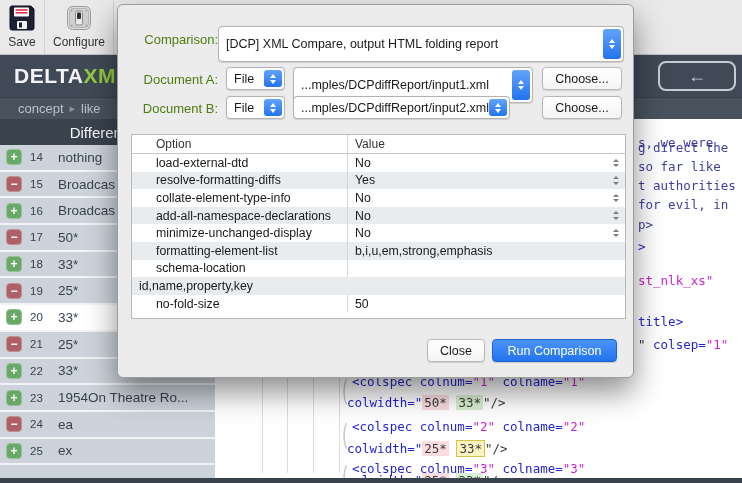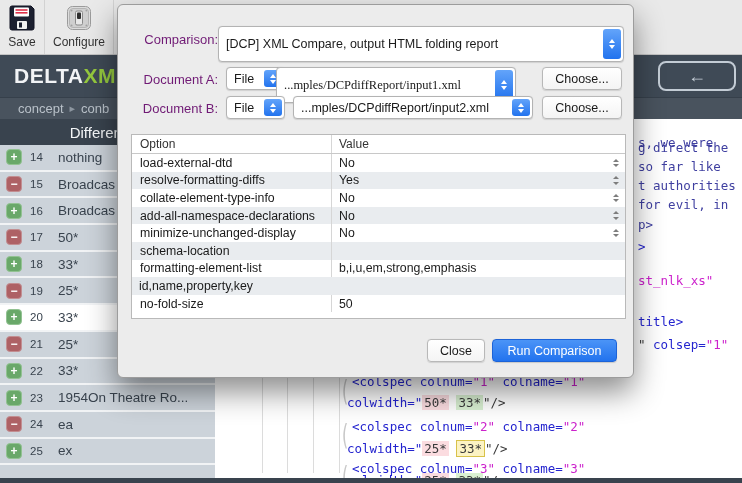--- a/index.html
+++ b/index.html
@@ -39,34 +39,34 @@
   .badge { width:16px; height:16px; border-radius:4px; margin-left:6px; display:flex; align-items:center; justify-content:center; color:#fff; font-size:12px; font-weight:bold; line-height:1; }
   .badge.add { background:#69a869; border:1px solid #92c292; }
   .badge.remove { background:#ae6165; border:1px solid #c28e91; }
   .diff-num { width:24px; margin-left:8px; font-size:11.5px; color:#39434e; }
   .diff-label { margin-left:4px; font-size:13.5px; color:#39434e; white-space:nowrap; overflow:hidden; }
 
   .bottombar { position:absolute; left:0; top:478px; width:742px; height:5px; background:#39434e; }
 
   
   .dialog { position:absolute; left:117px; top:4px; width:517px; height:374px; background:#ececec; border:1px solid #9c9c9c; border-radius:6px; box-shadow:0 14px 30px rgba(0,0,0,.45); font-size:13px; color:#1a1a1a; }
-  .fld-label { position:absolute; width:96px; text-align:right; color:#701a75; }
+  .fld-label { position:absolute; width:96px; text-align:right; color:#4d7c0f; }
   .select { position:absolute; background:#fff; border:1px solid #b3b3b3; border-radius:4px; display:flex; align-items:center; padding-left:7px; font-size:12.5px; color:#1a1a1a; box-shadow:0 .5px 1px rgba(0,0,0,.12); }
   .select .stxt { flex:1; white-space:nowrap; overflow:hidden; }
   .stepper { position:absolute; right:2px; top:2px; bottom:2px; width:18px; border-radius:3px; background:linear-gradient(#63a4fa,#2273ee); display:flex; flex-direction:column; align-items:center; justify-content:center; }
   .chev { width:0; height:0; border-left:3.5px solid transparent; border-right:3.5px solid transparent; }
   .chev.up { border-bottom:4px solid #fff; margin-bottom:2px; }
   .chev.dn { border-top:4px solid #fff; }
   .push-btn { position:absolute; background:linear-gradient(#ffffff,#f4f4f4); border:1px solid #b8b8b8; border-radius:4px; display:flex; align-items:center; justify-content:center; font-size:12.5px; color:#1a1a1a; box-shadow:0 .5px 1px rgba(0,0,0,.12); }
 
   .opt-table { position:absolute; left:13px; top:129px; width:495px; height:185px; background:#fff; border:1px solid #b9b9b9; overflow:hidden; }
   .opt-head { display:flex; height:19px; border-bottom:1px solid #c8c8c8; font-size:12px; color:#333; align-items:center; }
   .opt-row { display:flex; height:17.6px; align-items:center; font-size:12.3px; color:#1a1a1a; position:relative; }
   .opt-row:nth-child(even) { background:#e9ecef; }
-  .col-opt { width:200px; padding-left:8px; border-right:1px solid #d6d6d6; height:100%; display:flex; align-items:center; white-space:nowrap; }
+  .col-opt { width:200px; padding-left:8px; border-right:1px solid #d6d6d6; height:100%; display:flex; align-items:center; white-space:nowrap;margin-left:16px; }
   .col-val { flex:1; padding-left:7px; white-space:nowrap; }
   .gray-stepper { position:absolute; right:6px; top:0; bottom:0; display:flex; flex-direction:column; align-items:center; justify-content:center; }
   .gchev { width:0; height:0; border-left:3px solid transparent; border-right:3px solid transparent; }
   .gchev.up { border-bottom:3.5px solid #7d7d7d; margin-bottom:2.5px; }
   .gchev.dn { border-top:3.5px solid #7d7d7d; }
 
   .btn-close { left:309px; top:334px; width:58px; height:23px; }
   .btn-run { position:absolute; left:374px; top:334px; width:125px; height:23px; background:linear-gradient(#4b94f7,#2273ee); border:1px solid #1c63d8; border-radius:4px; color:#fff; font-size:12.5px; display:flex; align-items:center; justify-content:center; box-shadow:0 .5px 1px rgba(0,0,0,.15); }
 </style>
 </head>
@@ -134,21 +134,21 @@
       <span class="d">DELTA</span><span class="x">XML</span>
     </div>
     <div class="back-btn">
       <span>←</span>
     </div>
   </div>
 
   <div class="breadcrumb">
     <span>concept</span>
     <span class="sep">▸</span>
-    <span>conb</span>
+    <span>like</span>
   </div>
 
   <div class="sidebar">
     <div class="sidebar-header">
       <span>Differences</span>
     </div>
     <div id="diff-list">
   <div class="diff-row">
     <span class="badge add">+</span>
     <span class="diff-num">14</span>
@@ -236,40 +236,40 @@
     </div>
 
     <div class="fld-label" style="left:4px; top:67px;">Document A:</div>
     <div class="select" style="left:108px; top:62px; width:59px; height:23px;">
       <span class="stxt">File</span>
       <span class="stepper">
           <span class="chev up"></span>
           <span class="chev dn"></span>
         </span>
     </div>
-    <div class="select" style="left:158px; top:62px; width:240px; height:36px;font-family:Liberation Serif, serif;">
+    <div class="select" style="left:175px; top:62px; width:240px; height:36px;">
       <span class="stxt">...mples/DCPdiffReport/input1.xml</span>
       <span class="stepper">
           <span class="chev up"></span>
           <span class="chev dn"></span>
         </span>
     </div>
     <div class="push-btn" style="left:424px; top:62px; width:80px; height:23px;">
       <span>Choose...</span>
     </div>
 
     <div class="fld-label" style="left:4px; top:96px;">Document B:</div>
     <div class="select" style="left:108px; top:91px; width:59px; height:23px;">
       <span class="stxt">File</span>
       <span class="stepper">
           <span class="chev up"></span>
           <span class="chev dn"></span>
         </span>
     </div>
-    <div class="select" style="left:175px; top:91px; width:240px; height:23px;">
+    <div class="select" style="left:175px; top:91px; width:217px; height:23px;">
       <span class="stxt">...mples/DCPdiffReport/input2.xml</span>
       <span class="stepper">
           <span class="chev up"></span>
           <span class="chev dn"></span>
         </span>
     </div>
     <div class="push-btn" style="left:424px; top:91px; width:80px; height:23px;">
       <span>Choose...</span>
     </div>
 
@@ -318,32 +318,32 @@
   <div class="opt-row">
     <div class="col-opt">minimize-unchanged-display</div>
     <div class="col-val">No</div>
     <span class="gray-stepper">
               <span class="gchev up"></span>
               <span class="gchev dn"></span>
             </span>
   </div>
 
   <div class="opt-row">
+    <div class="col-opt">formatting-element-list</div>
+    <div class="col-val">b,i,u,em,strong,emphasis</div>
+
+  </div>
+
+  <div class="opt-row">
     <div class="col-opt">schema-location</div>
     <div class="col-val"></div>
 
   </div>
 
   <div class="opt-row">
-    <div class="col-opt">formatting-element-list</div>
-    <div class="col-val">b,i,u,em,strong,emphasis</div>
-
-  </div>
-
-  <div class="opt-row">
     <div class="col-val">id,name,property,key</div>
 
   </div>
 
   <div class="opt-row">
     <div class="col-opt">no-fold-size</div>
     <div class="col-val">50</div>
 
   </div>
 </div>

